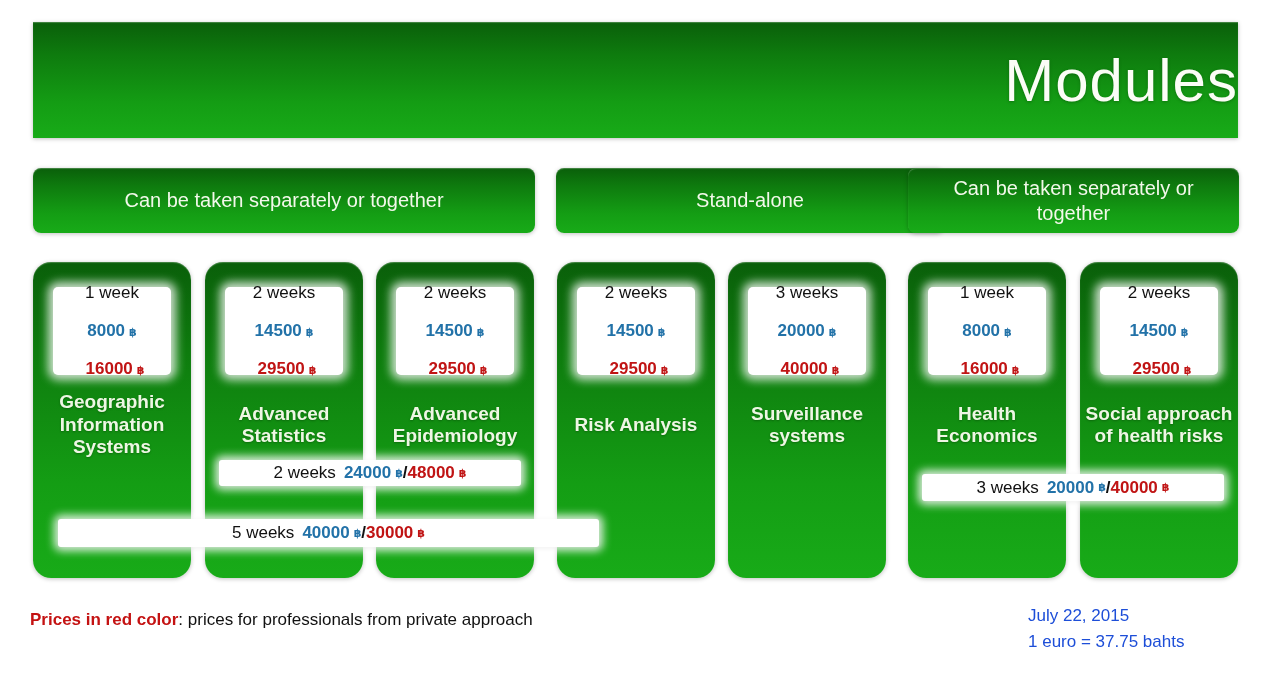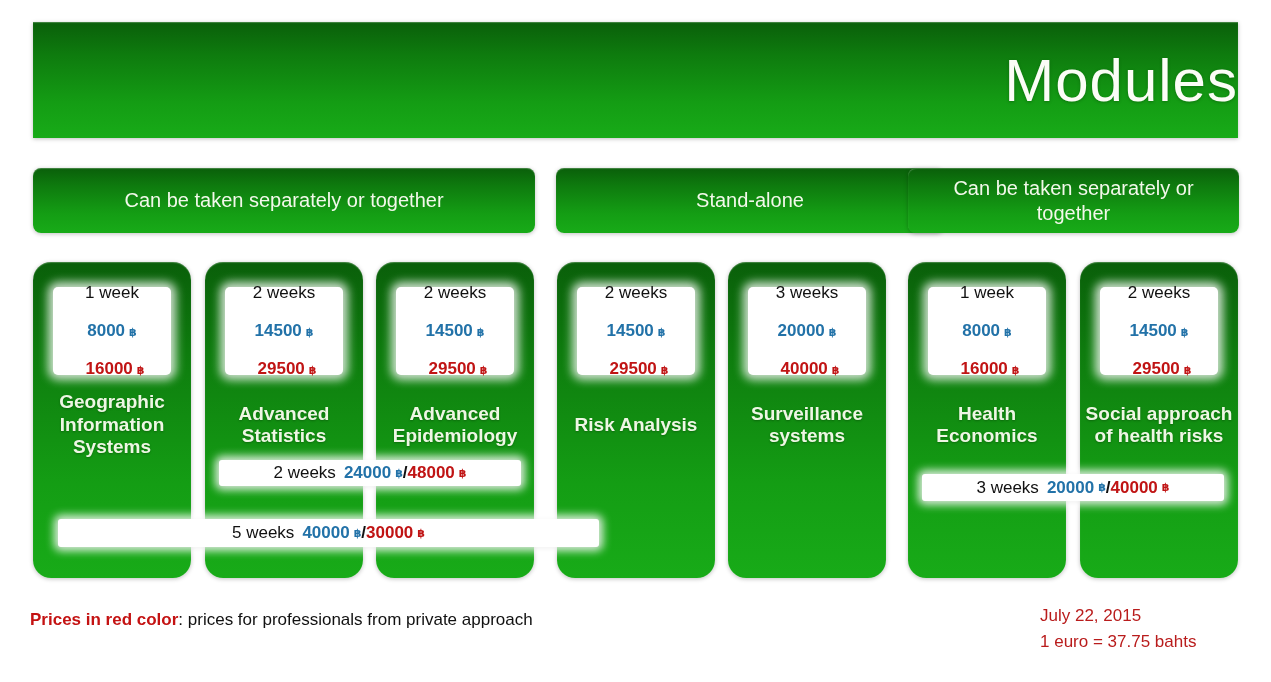--- a/index.html
+++ b/index.html
@@ -71,21 +71,21 @@
   .combo .slash { color: #111111; font-weight: 700; }
   .combo-0 { left: 219px; top: 460px; width: 302px; height: 26px; }
   .combo-1 { left: 58px;  top: 519px; width: 541px; height: 28px; }
   .combo-2 { left: 922px; top: 474px; width: 302px; height: 27px; }
 
   .legend { position: absolute; left: 30px; top: 607px; font-size: 17px; line-height: 25px; color: #111111; }
   .legend .lbl { font-weight: 700; }
   .legend .lbl.red  { color: #c41212; }
   .legend .lbl.blue { color: #1e78b4; }
 
-  .footnote { position: absolute; left: 1028px; top: 603px; font-size: 17px; line-height: 26px; color: #b91c1c; margin-left: 12px; }
+  .footnote { position: absolute; left: 1028px; top: 603px; font-size: 17px; line-height: 26px; color: #1d4ed8; }
 </style>
 </head>
 <body>
 
 <div class="stage">
 
   <div class="banner green">
     <div class="title">Modules</div>
   </div>
 

